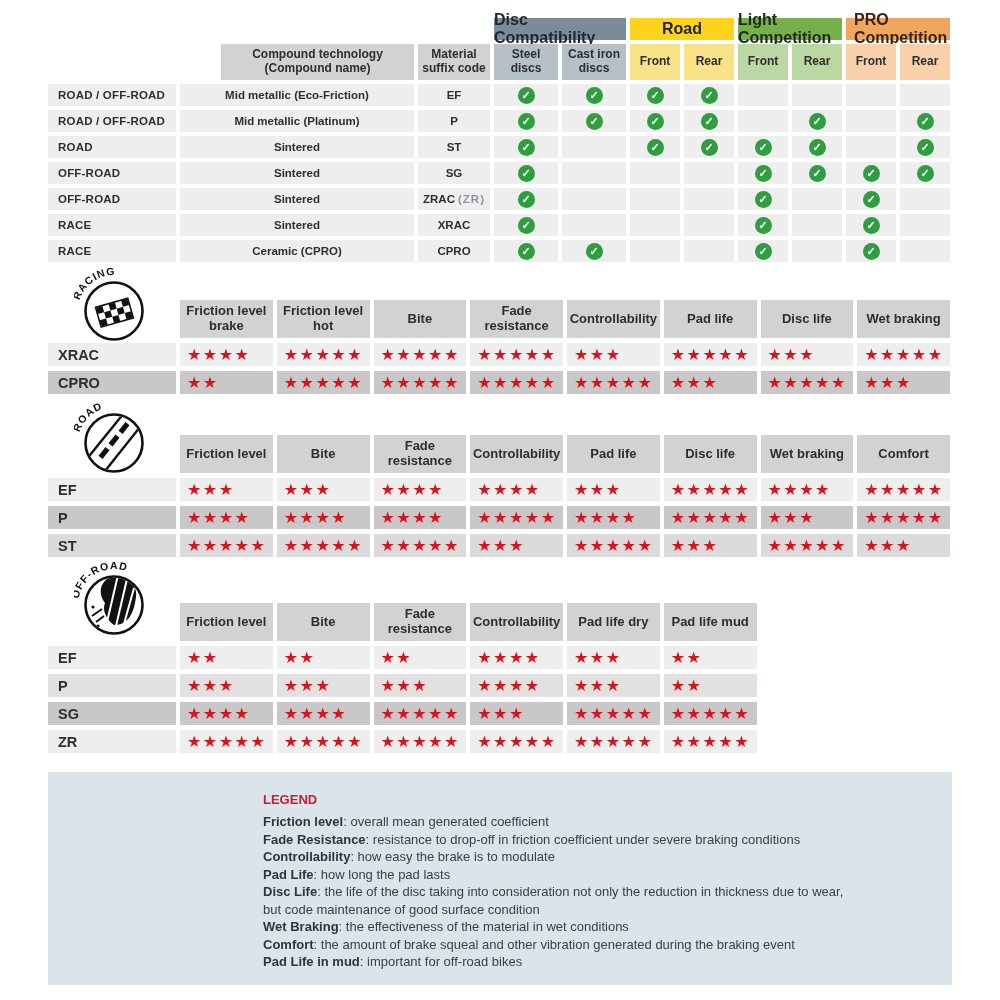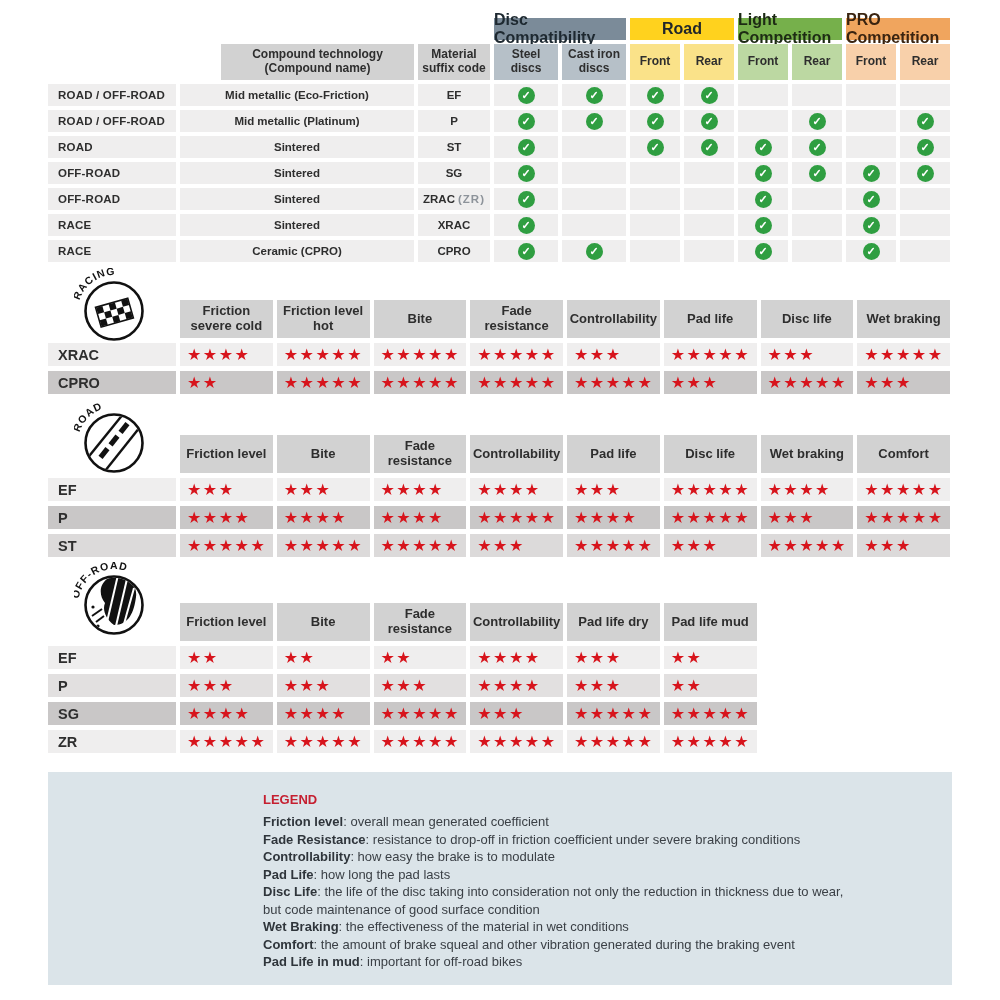--- a/index.html
+++ b/index.html
@@ -17,21 +17,21 @@
     display:grid;
     grid-template-columns:128px 234px 72px 64px 64px 50px 50px 50px 50px 50px 50px;
     grid-template-rows:22px 36px repeat(7,22px);
     gap:4px;
   }
   .cell { display:flex; align-items:center; justify-content:center; font-weight:700; color:#2e2e2e; }
   .group { font-size:16px; color:#20262b; }
   .g-disc  { background:var(--disc-group); color:#1d2830; }
   .g-road  { background:var(--road-group); }
   .g-light { background:var(--light-group); color:#1d2b14; }
-  .g-pro   { background:var(--pro-group); color:#3a2410; }
+  .g-pro   { background:var(--pro-group); color:#3a2410;padding-left:8px; }
   .colhead { font-size:12px; text-align:center; white-space:pre-line; line-height:1.15; }
   .h-gray  { background:var(--head-gray); }
   .h-disc  { background:var(--disc-sub); }
   .h-road  { background:var(--road-sub); }
   .h-light { background:var(--light-sub); }
   .h-pro   { background:var(--pro-sub); }
   .dcell { background:var(--row-light); font-size:11.5px; }
   .usecell { justify-content:flex-start; padding-left:10px; letter-spacing:0.2px; }
   .codecell .suffix { color:#8d939a; font-weight:600; margin-left:3px; letter-spacing:1px; }
   .check {
@@ -255,21 +255,21 @@
           <rect x="43.5" y="41.5" width="6.5" height="6.5"></rect>
         <rect x="24" y="48" width="6.5" height="6.5"></rect>
           <rect x="37" y="48" width="6.5" height="6.5"></rect>
           <rect x="50" y="48" width="6.5" height="6.5"></rect>
       </g>
     </g>
   </svg>
 
   <div id="table-racing" class="rating-table" style="grid-template-columns: 128px repeat(8, 92.75px); grid-template-rows: 38px repeat(2, 23px);">
       <div class="rt-blank"></div>
-      <div class="rt-head">Friction severe cold</div>
+      <div class="rt-head">Friction level brake</div>
       <div class="rt-head">Friction level hot</div>
       <div class="rt-head">Bite</div>
       <div class="rt-head">Fade resistance</div>
       <div class="rt-head">Controllability</div>
       <div class="rt-head">Pad life</div>
       <div class="rt-head">Disc life</div>
       <div class="rt-head">Wet braking</div>
       <div class="rt-label" style="background: var(--row-light);">XRAC</div>
       <div class="rt-stars" style="background: var(--row-light);">★★★★</div>
       <div class="rt-stars" style="background: var(--row-light);">★★★★★</div>

